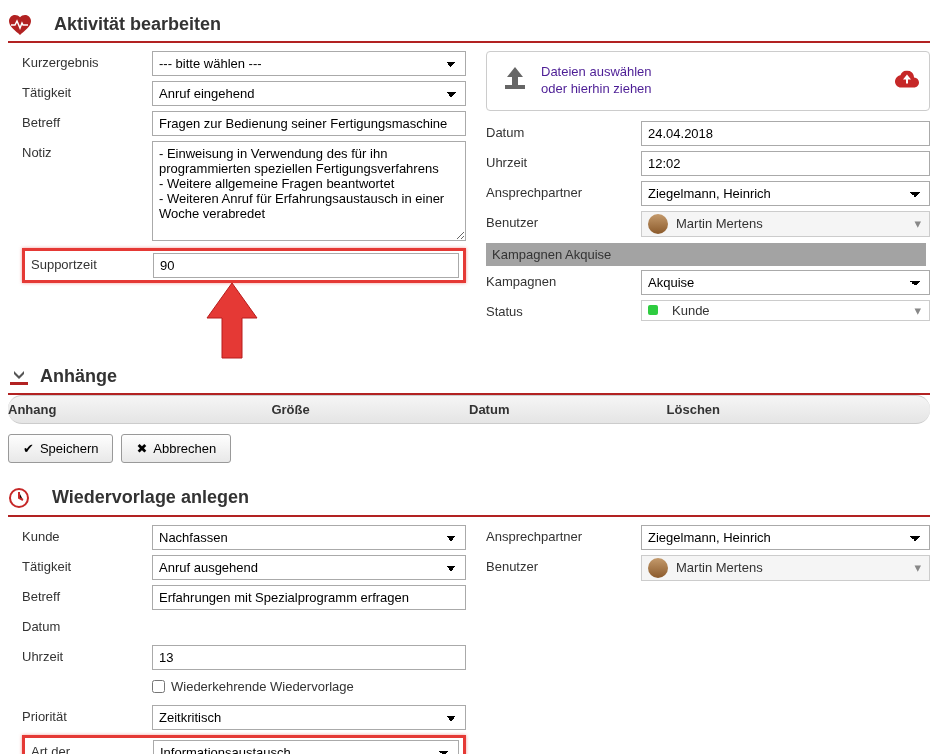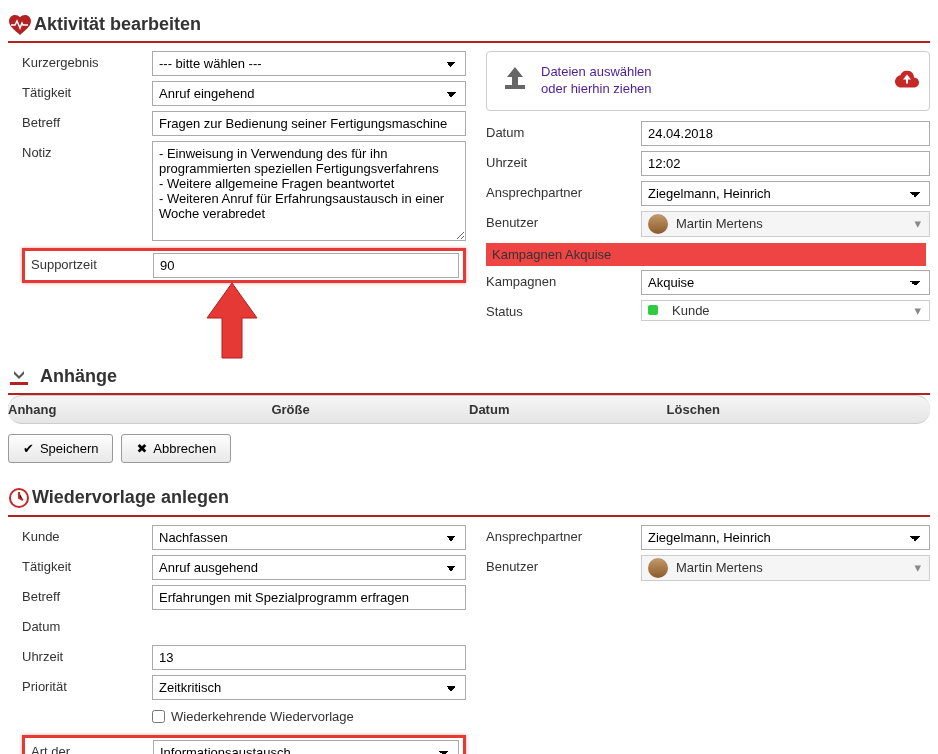--- a/index.html
+++ b/index.html
@@ -1,36 +1,36 @@
 <!DOCTYPE html>
 <html><head>
 <meta charset="utf-8">
 <style>
 * { box-sizing: border-box; margin: 0; padding: 0; }
 body { font-family: Arial, sans-serif; font-size: 13px; color: #333; background: #fff; padding: 8px; width: 938px; }
-.section-header { display: flex; align-items: center; gap: 2px; padding: 6px 0; border-bottom: 2px solid #b22222; margin-bottom: 8px; }
+.section-header { display: flex; align-items: center; gap: 22px; padding: 6px 0; border-bottom: 2px solid #b22222; margin-bottom: 8px; }
 .section-header h2 { font-size: 18px; font-weight: bold; }
 .heart-icon svg, .clock-icon svg, .down-icon svg { display: block; }
 .two-col { display: flex; gap: 20px; }
 .left-col { flex: 1; margin-left: 14px; }
 .right-col { flex: 1; }
 .form-row { display: flex; align-items: flex-start; margin-bottom: 4px; min-height: 26px; }
 .form-row .label { width: 130px; padding-top: 4px; font-size: 13px; }
 .form-row .control { flex: 1; }
 .form-row.right .label { width: 155px; }
 select, input[type=text], textarea { width: 100%; border: 1px solid #aaa; padding: 4px 6px; font-size: 13px; font-family: Arial, sans-serif; background: #fff; }
 select { appearance: none; background: #fff; padding-right: 20px; background-image: linear-gradient(45deg, transparent 50%, #000 50%), linear-gradient(135deg, #000 50%, transparent 50%); background-position: calc(100% - 14px) 10px, calc(100% - 9px) 10px; background-size: 5px 5px, 5px 5px; background-repeat: no-repeat; }
 textarea { resize: both; height: 100px; }
 .dropzone { border: 1px solid #ccc; border-radius: 4px; padding: 12px 14px; display: flex; align-items: center; gap: 12px; margin-bottom: 10px; position: relative; }
 .dropzone .dz-text { color: #4c1d95; font-size: 13px; line-height: 1.3; }
 .cloud-icon { position: absolute; right: 10px; top: 50%; transform: translateY(-50%); }
 .user-select { display: flex; align-items: center; border: 1px solid #ccc; padding: 2px 6px; gap: 8px; position: relative; background:#f5f5f5;text-align:center; }
 .user-select .avatar { width: 20px; height: 20px; border-radius: 50%; background: linear-gradient(#c49a6c,#8b5a2b); flex-shrink:0; }
 .user-select .chev { position: absolute; right: 8px; color: #888; }
-.subsection-bar { background: #ef4444; padding: 4px 6px; font-weight: normal; margin: 6px 4px 4px 0; }
+.subsection-bar { background: #a3a3a3; padding: 4px 6px; font-weight: normal; margin: 6px 4px 4px 0; }
 .status-dot { display:inline-block; width:10px; height:10px; border-radius:2px; background:#2ecc40; margin-right:6px; }
 .highlight-row { border: 3px solid #e53935; padding: 2px; display:flex; box-shadow: 0 0 3px rgba(229,57,53,.5); }
 .highlight-row .label { width:126px; padding:4px 0 4px 4px; }
 .highlight-row .control { flex:1; padding-right:2px; }
 .arrow-annot { position: relative; }
 .arrow-down { position:absolute; left:180px; top:0; }
 .attach-header { display:flex; align-items:center; gap:10px; padding:6px 0; border-bottom:2px solid #b22222; margin-top:30px; }
 .attach-header h2 { font-size:18px; font-weight:bold; }
 .table-head { display:flex; background: linear-gradient(#f5f5f5,#e5e5e5); border-top:1px solid #ccc; border-bottom:1px solid #ccc; padding:6px 0; font-weight:bold;border-radius:14px; }
 .th-anhang { flex:2; }
@@ -199,29 +199,29 @@
       <div class="control"><input type="text" value="Erfahrungen mit Spezialprogramm erfragen" style=""></div>
     </div>
     <div class="form-row">
       <div class="label">Datum</div>
     </div>
     <div class="form-row">
       <div class="label">Uhrzeit</div>
       <div class="control"><input type="text" value="13" style=""></div>
     </div>
     <div class="form-row">
-      <div class="label">Priorität</div>
-      <div class="control"><select><option>Zeitkritisch</option></select></div>
-    </div>
-    <div class="form-row">
       <div class="label"></div>
       <div class="control checkbox-row">
         <input type="checkbox" style="">
         <span>Wiederkehrende Wiedervorlage</span>
       </div>
+    </div>
+    <div class="form-row">
+      <div class="label">Priorität</div>
+      <div class="control"><select><option>Zeitkritisch</option></select></div>
     </div>
     <div class="highlight-row">
       <div class="label">Art der Wiedervorlage</div>
       <div class="control"><select><option>Informationsaustausch</option></select></div>
     </div>
     <div class="arrow-left-annot">
       
     </div>
   </div>
   <div class="right-col">

